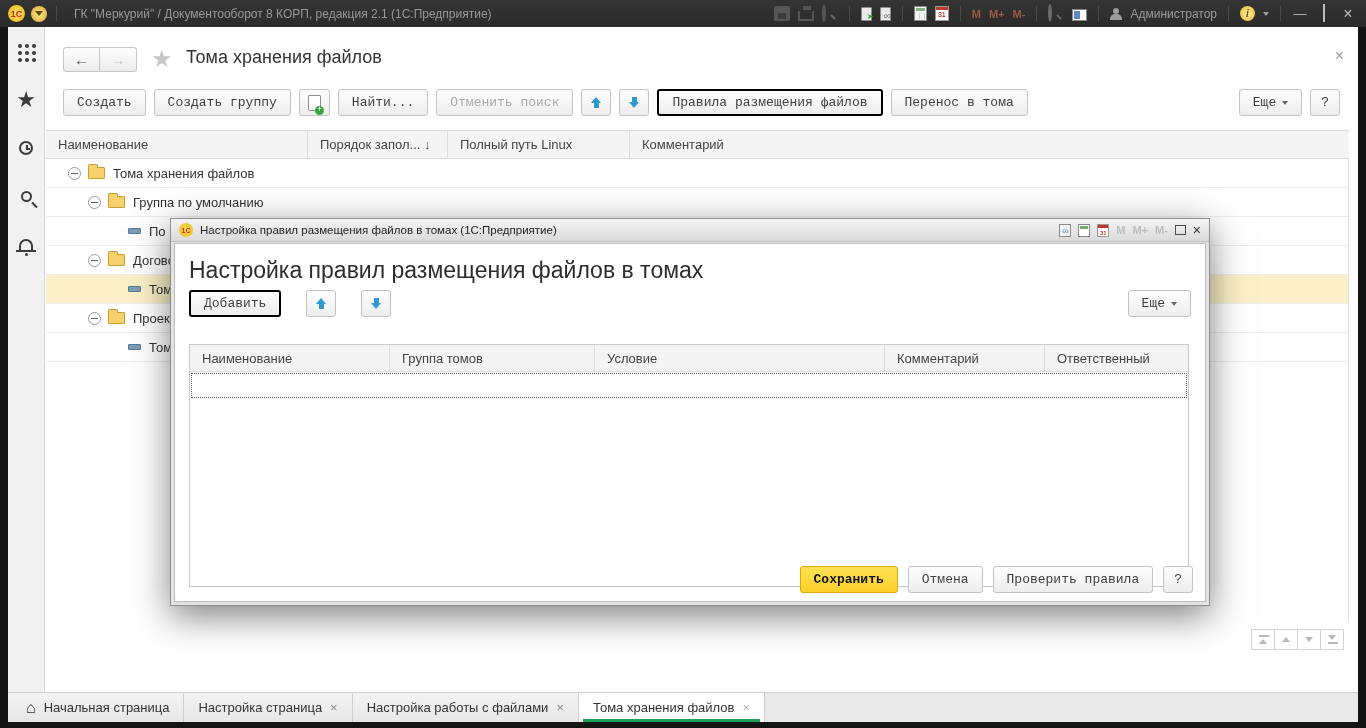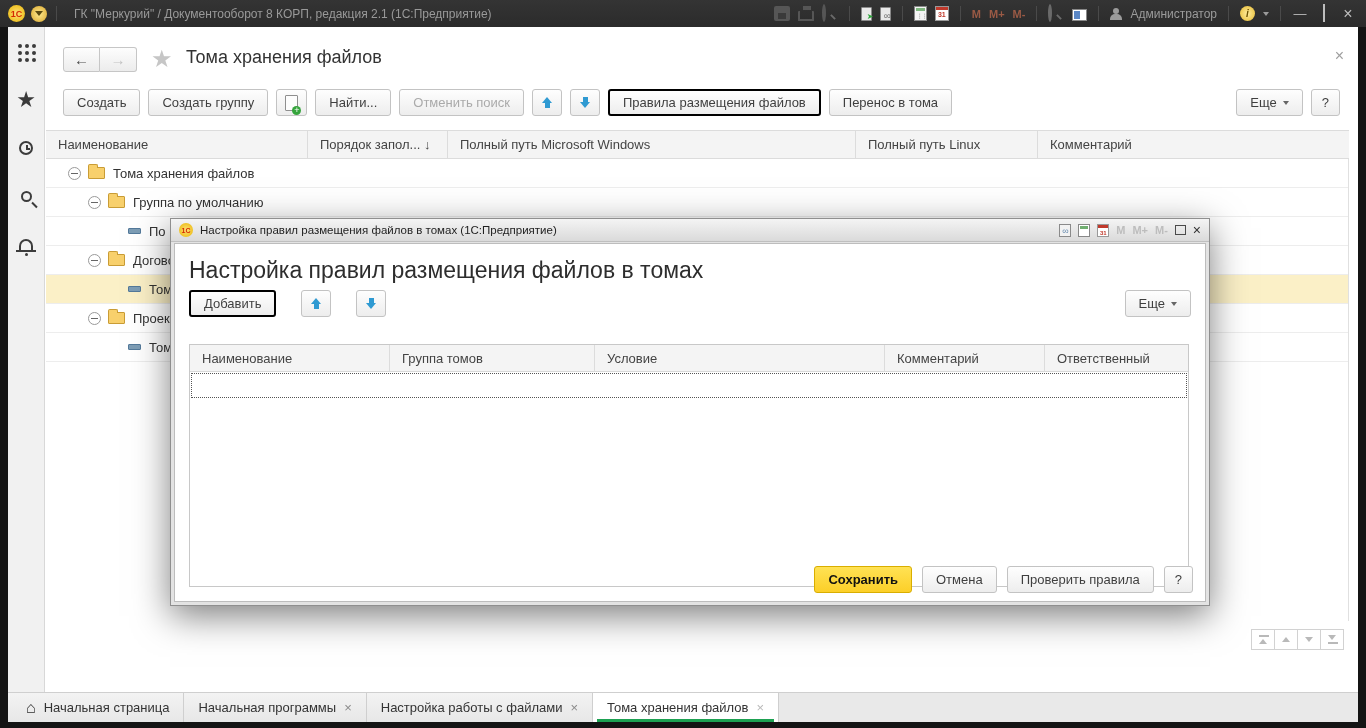--- a/index.html
+++ b/index.html
@@ -77,21 +77,21 @@
     display:flex; align-items:center; justify-content:center; font-size:15px; }
   .nav-btn.back { border-radius:3px 0 0 3px; color:#4a4a4a; }
   .nav-btn.fwd { border-radius:0 3px 3px 0; border-left:none; color:#c2c2c2; }
   .page-star { position:absolute; left:105px; top:18px; font-size:24px; color:#c6c6c6; }
   .page-title { position:absolute; left:140px; top:20px; font-size:18px; color:#333; }
   .form-close { position:absolute; right:14px; top:24px; color:#9e9e9e; font-size:16px; line-height:10px; }
 
   
   .btn { height:27px; background:linear-gradient(#fefefe,#ededed); border:1px solid #c3c3c3; border-radius:3px;
     font-size:13px; color:#3f3f3f; padding:0 13px; display:inline-flex; align-items:center; justify-content:center;
-    font-family:Liberation Sans, sans-serif; white-space:nowrap; }
+    font-family:Liberation Mono, monospace; white-space:nowrap; }
   .btn.disabled { color:#aaa; }
   .btn.focused { border:2px solid #000; }
   .btn .caret { border:3px solid transparent; border-top:4px solid #666; margin:4px 0 0 6px; }
   .arrow-ic { display:inline-flex; flex-direction:column; align-items:center; }
   .arrow-ic .tri-up { border:5px solid transparent; border-bottom:6px solid #2f9ad2; border-top:none; }
   .arrow-ic .tri-dn { border:5px solid transparent; border-top:6px solid #2f9ad2; border-bottom:none; }
   .arrow-ic .stem { width:5px; height:5px; background:#2f9ad2; }
   .ic-doc-plus { width:13px; height:16px; background:#fdfdfd; border:1px solid #8f8f8f; border-radius:1px; position:relative; }
   .ic-doc-plus::after { content:"+"; position:absolute; right:-4px; bottom:-5px; width:9px; height:9px;
     background:#35a43c; color:#fff; border-radius:50%; font-size:9px; line-height:9px; text-align:center; }
@@ -266,23 +266,20 @@
           <span class="caret"></span>
         </button>
       <button class="btn" style="padding:0 10px">?</button>
     </div>
 
     <div class="thead">
       <div class="th" style="width:262px">
           <span>Наименование</span>
         </div>
       <div class="th" style="width:140px"><span>Порядок запол...</span>&nbsp;<span>↓</span></div>
-      <div class="th" style="width:408px">
-          <span>Полный путь Microsoft Windows</span>
-        </div>
       <div class="th" style="width:182px">
           <span>Полный путь Linux</span>
         </div>
       <div class="th" style="width:104px; border-right:none">
           <span>Комментарий</span>
         </div>
     </div>
 
     <div class="tree-area">
       <div class="trow ind0">
@@ -334,21 +331,21 @@
         </div>
     </div>
   </div>
 
   <div class="tabbar">
     <div class="tab first">
       <span class="ic-home">⌂</span>
       <span>Начальная страница</span>
     </div>
     <div class="tab">
-      <span>Начальная программы</span>
+      <span>Настройка страница</span>
       <span class="x">×</span>
     </div>
     <div class="tab">
       <span>Настройка работы с файлами</span>
       <span class="x">×</span>
     </div>
     <div class="tab active">
       <span>Тома хранения файлов</span>
       <span class="x">×</span>
     </div>

